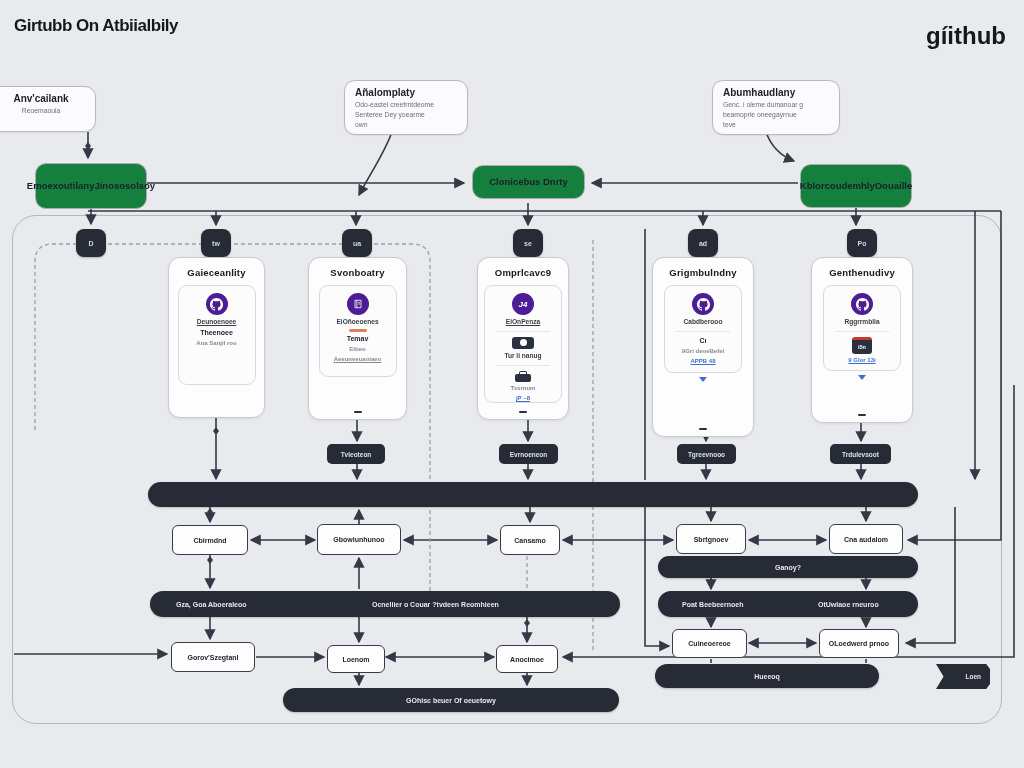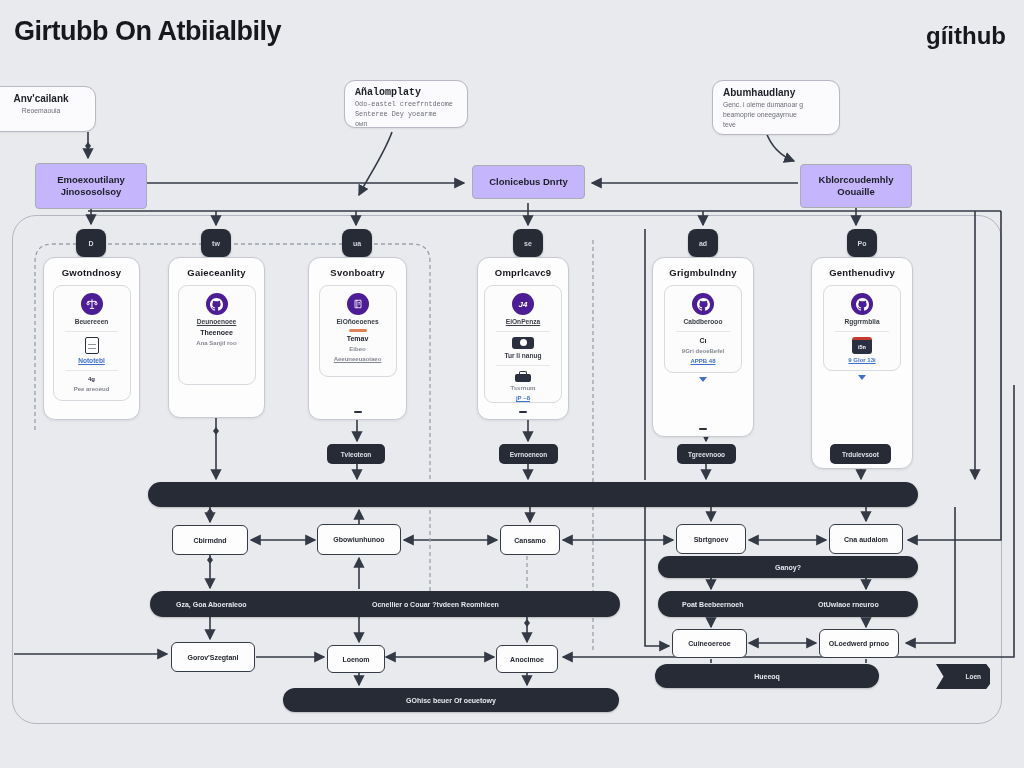--- a/index.html
+++ b/index.html
@@ -1,29 +1,29 @@
 <!DOCTYPE html>
 <html><head>
 <meta charset="utf-8">
 <style>
   html,body{margin:0;padding:0;}
   #screen{position:relative;width:1024px;height:768px;background:#e8eaed;overflow:hidden;
           font-family:"Liberation Sans","DejaVu Sans",sans-serif;color:#1c1f26;}
   .abs{position:absolute;}
   
-  .title{font-size:27px;font-weight:800;letter-spacing:-0.5px;color:#16181d;}
+  .title{font-size:17px;font-weight:800;letter-spacing:-0.5px;color:#16181d;}
   .logo{font-size:24px;font-weight:700;color:#16181d;}
   
   .callout{background:#fbfbfd;border:1.5px solid #b6b9c1;border-radius:11px;
            box-shadow:0 1px 2px rgba(0,0,0,.06);padding:6px 10px;box-sizing:border-box;}
   .callout .ct{font-size:10px;font-weight:800;margin-bottom:2px;}
   .callout .cl{font-size:6.8px;color:#6b6f78;line-height:1.45;}
   
-  .wbox{background:#c4b5fd;border:1.5px solid #a9acb5;border-radius:4px;display:flex;
-        flex-direction:column;align-items:center;justify-content:center;box-sizing:border-box;
+  .wbox{background:#15803d;border:1.5px solid #a9acb5;border-radius:11px;display:flex;
+        flex-direction:row;align-items:center;justify-content:center;box-sizing:border-box;
         font-size:9.5px;font-weight:800;line-height:1.25;text-align:center;}
   .sbox{background:#fdfdfe;border:1.6px solid #353b47;border-radius:6px;display:flex;
         align-items:center;justify-content:center;box-sizing:border-box;
         font-size:7px;font-weight:700;color:#23262e;text-align:center;}
   
   .tab{background:#262b36;border-radius:8px;display:flex;align-items:center;justify-content:center;
        font-size:7px;font-weight:700;color:#d3d7de;box-shadow:0 1px 2px rgba(0,0,0,.25);}
   .dpill{background:#262b36;border-radius:5px;display:flex;align-items:center;justify-content:center;
          font-size:6.5px;font-weight:600;color:#dde0e6;}
   .dbar{background:#262b36;border-radius:13px;box-shadow:0 1px 2px rgba(0,0,0,.2);}
@@ -151,21 +151,21 @@
     <path class="dm" d="M711 579 l3 4 -3 4 -3 -4 z"></path>
   </svg>
 
   <div class="abs title z2" style="left:14px;top:16px;">Girtubb On Atbiialbily</div>
   <div class="abs logo z2" style="left:926px;top:22px;">gíithub</div>
 
   <div class="abs callout z2" style="left:-14px;top:86px;width:110px;height:46px;text-align:center;">
     <div class="ct">Anv'cailank</div>
     <div class="cl">Reoemaouia</div>
   </div>
-  <div class="abs callout z2" style="left:344px;top:80px;width:124px;height:48px;font-family:Liberation Mono, monospace;">
+  <div class="abs callout z2" style="left:344px;top:80px;width:124px;height:55px;">
     <div class="ct">Añalomplaty</div>
     <div class="cl">Odo-eastel creefrntdeome</div>
     <div class="cl">Senteree Dey yoearme</div>
     <div class="cl">own</div>
   </div>
   <div class="abs callout z2" style="left:712px;top:80px;width:128px;height:55px;">
     <div class="ct">Abumhaudlany</div>
     <div class="cl">Genc. i oleme dumanoar g</div>
     <div class="cl">beamoprie oneegayrnue</div>
     <div class="cl">teve</div>
@@ -195,37 +195,20 @@
   <div class="abs tab z2" style="left:513px;top:229px;width:30px;height:28px;">
       <span>se</span>
     </div>
   <div class="abs tab z2" style="left:688px;top:229px;width:30px;height:28px;">
       <span>ad</span>
     </div>
   <div class="abs tab z2" style="left:847px;top:229px;width:30px;height:28px;">
       <span>Po</span>
     </div>
 
-  <div class="abs card z2" style="left:43px;top:257px;width:97px;height:163px;">
-    <div class="card-title">Gwotndnosy</div>
-    <div class="panel" style="height:116px;">
-      <div class="circ">
-        <svg width="14" height="14" viewBox="0 0 16 16">
-            <path d="M8 2.5v10M3.5 5h9M3.5 5l-1.5 3a1.7 1.7 0 0 0 3 0l-1.5-3zm9 0l-1.5 3a1.7 1.7 0 0 0 3 0l-1.5-3zM5.5 13h5" stroke="#fff" stroke-width="1.1" fill="none"></path>
-          </svg>
-      </div>
-      <div class="lbl">Beuereeen</div>
-      <div class="divider"></div>
-      <div class="doc"></div>
-      <div class="lbl blue u">Nototebl</div>
-      <div class="divider"></div>
-      <div class="lbl tiny" style="font-weight:800;color:#2b3040;">4g</div>
-      <div class="lbl tiny">Pee areoeud</div>
-    </div>
-  </div>
 
   <div class="abs card z2" style="left:168px;top:257px;width:97px;height:161px;">
     <div class="card-title">Gaieceanlity</div>
     <div class="panel" style="height:100px;">
       <div class="circ">
         <svg width="13" height="13" viewBox="0 0 16 16">
             <path fill="#fff" d="M8 0C3.58 0 0 3.58 0 8c0 3.54 2.29 6.53 5.47 7.59.4.07.55-.17.55-.38 0-.19-.01-.82-.01-1.49-2.01.37-2.53-.49-2.69-.94-.09-.23-.48-.94-.82-1.13-.28-.15-.68-.52-.01-.53.63-.01 1.08.58 1.23.82.72 1.21 1.87.87 2.33.66.07-.52.28-.87.51-1.07-1.78-.2-3.64-.89-3.64-3.95 0-.87.31-1.59.82-2.15-.08-.2-.36-1.02.08-2.12 0 0 .67-.21 2.2.82.64-.18 1.32-.27 2-.27s1.36.09 2 .27c1.53-1.04 2.2-.82 2.2-.82.44 1.1.16 1.92.08 2.12.51.56.82 1.27.82 2.15 0 3.07-1.87 3.75-3.65 3.95.29.25.54.73.54 1.48 0 1.07-.01 1.93-.01 2.2 0 .21.15.46.55.38A8.01 8.01 0 0 0 16 8c0-4.42-3.58-8-8-8z"></path>
           </svg>
       </div>
       <div class="lbl u">Deunoenoee</div>
@@ -282,21 +265,21 @@
       <div class="lbl">Cabdberooo</div>
       <div class="divider"></div>
       <div class="lbl bold">Cı</div>
       <div class="lbl tiny">9Gri deoeBefel</div>
       <div class="lbl tiny blue u">APPB 48</div>
     </div>
     <div class="chev"></div>
     <div class="botdash"></div>
   </div>
 
-  <div class="abs card z2" style="left:811px;top:257px;width:102px;height:212px;">
+  <div class="abs card z2" style="left:811px;top:257px;width:102px;height:166px;">
     <div class="card-title">Genthenudivy</div>
     <div class="panel" style="height:86px;">
       <div class="circ">
         <svg width="13" height="13" viewBox="0 0 16 16">
             <path fill="#fff" d="M8 0C3.58 0 0 3.58 0 8c0 3.54 2.29 6.53 5.47 7.59.4.07.55-.17.55-.38 0-.19-.01-.82-.01-1.49-2.01.37-2.53-.49-2.69-.94-.09-.23-.48-.94-.82-1.13-.28-.15-.68-.52-.01-.53.63-.01 1.08.58 1.23.82.72 1.21 1.87.87 2.33.66.07-.52.28-.87.51-1.07-1.78-.2-3.64-.89-3.64-3.95 0-.87.31-1.59.82-2.15-.08-.2-.36-1.02.08-2.12 0 0 .67-.21 2.2.82.64-.18 1.32-.27 2-.27s1.36.09 2 .27c1.53-1.04 2.2-.82 2.2-.82.44 1.1.16 1.92.08 2.12.51.56.82 1.27.82 2.15 0 3.07-1.87 3.75-3.65 3.95.29.25.54.73.54 1.48 0 1.07-.01 1.93-.01 2.2 0 .21.15.46.55.38A8.01 8.01 0 0 0 16 8c0-4.42-3.58-8-8-8z"></path>
           </svg>
       </div>
       <div class="lbl">Rggrrmblia</div>
       <div class="divider"></div>
       <div class="redtop">

